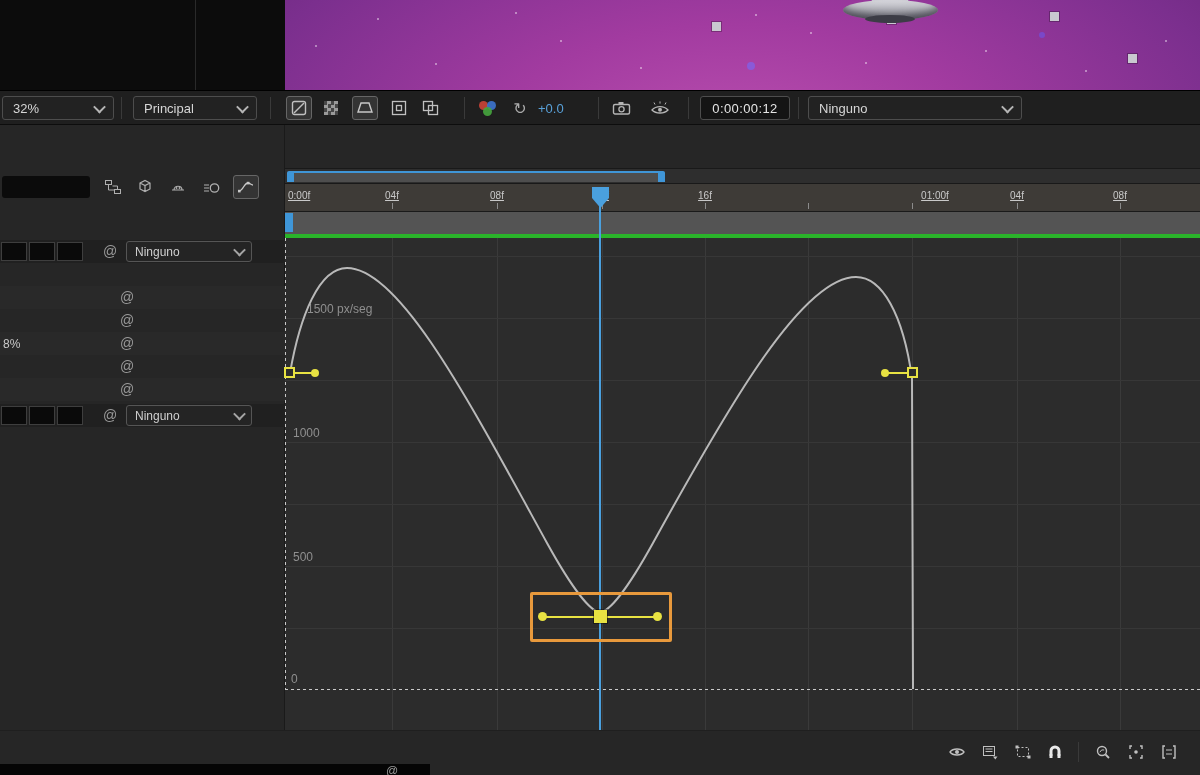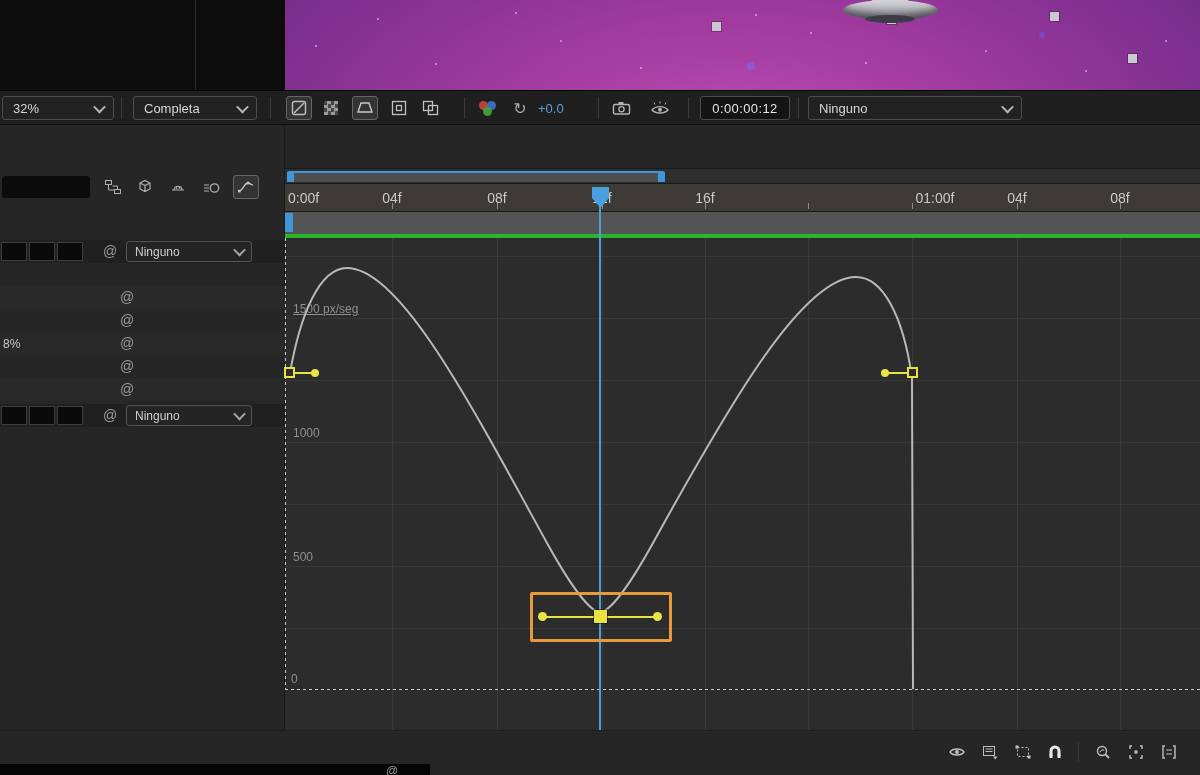--- a/index.html
+++ b/index.html
@@ -14,21 +14,21 @@
       padding:0 7px 0 8px;box-sizing:border-box;color:#cfcfcf;font-size:12px;}
   .chev{width:7px;height:7px;border-right:2px solid #b5b5b5;border-bottom:2px solid #b5b5b5;
         transform:rotate(45deg) translate(-1px,-1px);flex:0 0 auto;}
   .sep{position:absolute;top:6px;width:1px;height:22px;background:#3a3a3a;}
   .icon-btn{position:absolute;top:5px;width:26px;height:24px;border-radius:3px;
             display:flex;align-items:center;justify-content:center;box-sizing:border-box;}
   .icon-btn.active{border:1px solid #666;background:#343434;}
   .vgrid{position:absolute;top:238px;width:1px;height:492px;background:#3a3a3a;}
   .hgrid{position:absolute;left:285px;width:915px;height:1px;background:#373737;}
   .axis-label{position:absolute;color:#8f8f8f;font-size:12px;}
-  .ruler-label{position:absolute;top:6px;color:#c9c9c9;font-size:14px;transform:translateX(-50%);}
+  .ruler-label{position:absolute;top:6px;color:#c9c9c9;font-size:10px;transform:translateX(-50%);text-decoration:underline;}
   .tick{position:absolute;bottom:2px;width:1px;height:6px;background:#8b8b8b;}
   .dashv{position:absolute;width:1px;background-image:repeating-linear-gradient(to bottom,#c9c9c9 0 3px,transparent 3px 6px);}
   .dashh{position:absolute;height:1px;background-image:repeating-linear-gradient(to right,#c9c9c9 0 3px,transparent 3px 6px);}
   .kf-dot{position:absolute;width:8px;height:8px;border-radius:50%;background:#e8e242;}
   .kf-line{position:absolute;height:2px;background:#e8e242;}
   .kf-sq-hollow{position:absolute;width:7px;height:7px;border:2px solid #e8e242;background:#2c2c2c;}
   .pickwhip{position:absolute;color:#9a9a9a;font-size:14px;line-height:1;}
   .switchbox{position:absolute;width:26px;height:19px;background:#0a0a0a;border:1px solid #3e3e3e;box-sizing:border-box;}
   .botbtn{position:absolute;top:739px;width:26px;height:26px;display:flex;align-items:center;justify-content:center;}
   .star{position:absolute;width:2px;height:2px;border-radius:50%;background:rgba(255,255,255,.55);}
@@ -72,21 +72,21 @@
   </div>
 
   <div class="abs" style="left:0;top:90;top:90px;width:1200px;height:35px;background:#1f1f1f;
               border-top:1px solid #000;border-bottom:1px solid #0d0d0d;box-sizing:border-box;">
     <div class="dd" style="left:2px;top:5px;width:112px;">
       <span>32%</span>
       <span class="chev"></span>
     </div>
     <div class="sep" style="left:121px;"></div>
     <div class="dd" style="left:133px;top:5px;width:124px;">
-      <span>Completa</span>
+      <span>Principal</span>
       <span class="chev"></span>
     </div>
     <div class="sep" style="left:270px;"></div>
 
     <div class="icon-btn active" style="left:286px;">
       <svg width="16" height="16" viewBox="0 0 16 16">
         <rect x="1.5" y="1.5" width="13" height="13" rx="2" fill="none" stroke="#c0c0c0" stroke-width="1.4"></rect>
         <line x1="3" y1="13" x2="13" y2="3" stroke="#c0c0c0" stroke-width="1.4"></line>
       </svg>
     </div>
@@ -282,21 +282,21 @@
   <div class="hgrid" style="top:318px;"></div>
   <div class="hgrid" style="top:380px;"></div>
   <div class="hgrid" style="top:442px;"></div>
   <div class="hgrid" style="top:504px;"></div>
   <div class="hgrid" style="top:566px;"></div>
   <div class="hgrid" style="top:628px;"></div>
 
   <div class="dashv" style="left:285px;top:238px;height:452px;"></div>
   <div class="dashh" style="left:285px;top:689px;width:915px;"></div>
 
-  <span class="axis-label" style="left:293px;top:302px;text-decoration:underline;">1500 px/seg</span>
+  <span class="axis-label" style="left:307px;top:302px;">1500 px/seg</span>
   <span class="axis-label" style="left:293px;top:426px;">1000</span>
   <span class="axis-label" style="left:293px;top:550px;">500</span>
   <span class="axis-label" style="left:291px;top:672px;">0</span>
 
   <svg class="abs" style="left:285px;top:238px;" width="915" height="492" viewBox="0 0 915 492">
     <path d="M 5,135 C 15,78 34,30 62,30 C 115,30 185,165 262,305
              C 288,352 306,374 315,374 C 324,374 342,352 368,305
              C 445,165 518,39 571,39 C 597,39 618,76 627,140 L 628,451" fill="none" stroke="#b9b9b9" stroke-width="2"></path>
   </svg>
 

